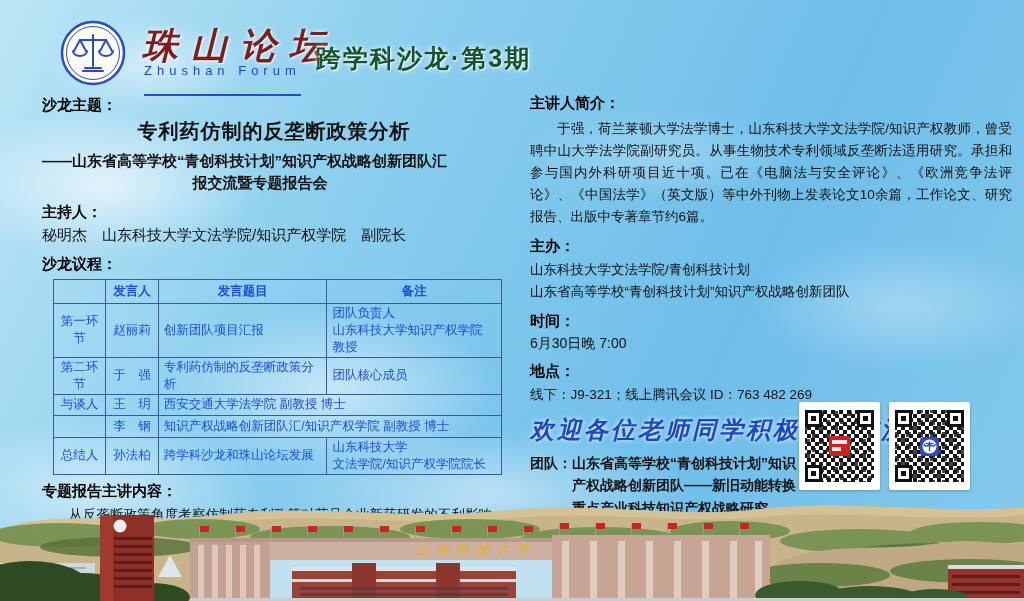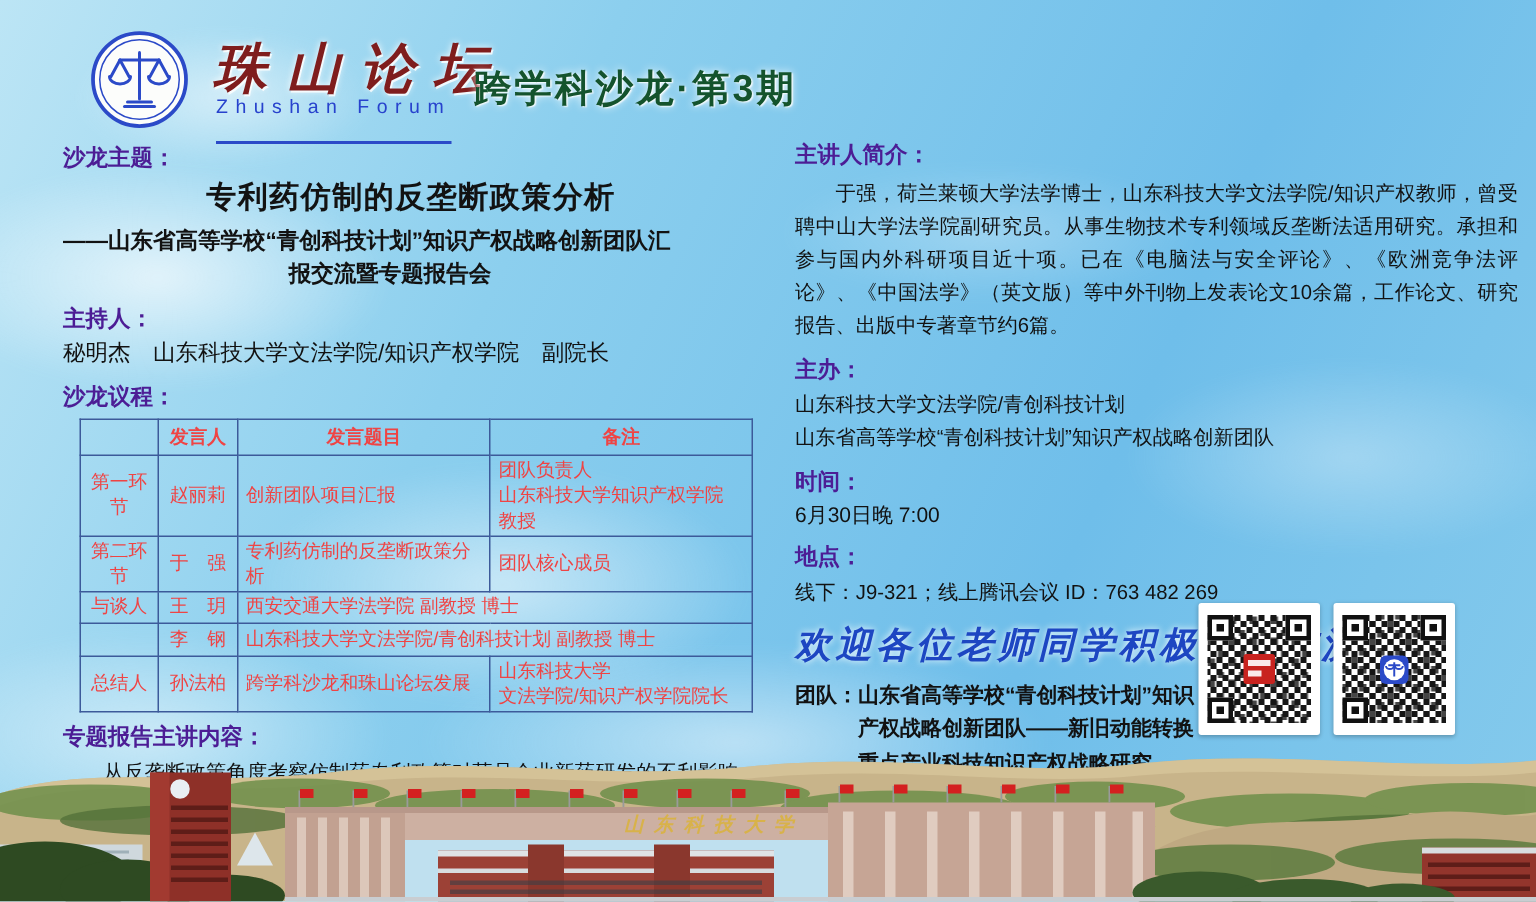--- a/index.html
+++ b/index.html
@@ -22,28 +22,28 @@
   .brand-en { position:absolute; left:144px; top:63px; font-size:13px; letter-spacing:5px;
     color:#2742cd; border-bottom:2px solid #2b4ac8; padding-bottom:16px; white-space:nowrap; }
   .series-title { position:absolute; left:316px; top:42px; font-size:25px; font-weight:700;
     color:#14532d; letter-spacing:2px; white-space:nowrap;
     text-shadow:0 0 6px rgba(255,255,255,.95), 1px 1px 1px rgba(255,255,255,.85); }
 
   
   .col-left  { position:absolute; left:42px;  top:96px; width:464px; }
   .col-right { position:absolute; left:530px; top:94px; width:482px; }
 
-  .label { font-size:15px; font-weight:bold; color:#4c1d95; }
+  .label { font-size:15px; font-weight:bold; color:#000000; }
   .topic-title { margin-top:3px; text-align:center; font-size:20px; font-weight:bold; letter-spacing:1px; }
   .topic-sub { margin-top:5px; font-size:15px; font-weight:bold; line-height:1.45; }
   .topic-sub .l2 { text-align:center; padding-right:28px; }
   .host-line { margin-top:4px; font-size:15px; }
 
   table.agenda { margin:5px 0 0 11px; width:449px; border-collapse:collapse;
-    font-size:12.5px; color:#ef4444; }
+    font-size:12.5px; color:#1d4ed8; }
   table.agenda td, table.agenda th { border:1px solid #3c5a9a; padding:1px 5px; vertical-align:middle; }
   table.agenda th { font-weight:bold; text-align:center; height:24px; }
   td.c { text-align:center; }
   tr.r1 td { height:39px; } tr.r2 td { height:24px; }
   tr.r3 td { height:21px; } tr.r4 td { height:22px; } tr.r5 td { height:33px; }
 
   .report-label { margin-top:7px; }
   .report-text { margin-top:4px; font-size:13.5px; line-height:1.5; text-indent:2em; text-align:justify; }
 
   .intro-text { margin-top:5px; font-size:13.5px; line-height:1.63; text-indent:2em; text-align:justify; }
@@ -136,21 +136,21 @@
       <td>团队核心成员</td>
     </tr>
     <tr class="r3">
       <td class="c">与谈人</td>
       <td class="c">王　玥</td>
       <td colspan="2">西安交通大学法学院 副教授 博士</td>
     </tr>
     <tr class="r4">
       <td class="c"></td>
       <td class="c">李　钢</td>
-      <td colspan="2">山东科技大学文法学院/青创科技计划 副教授 博士</td>
+      <td colspan="2">知识产权战略创新团队汇/知识产权学院 副教授 博士</td>
     </tr>
     <tr class="r5">
       <td class="c">总结人</td>
       <td class="c">孙法柏</td>
       <td>跨学科沙龙和珠山论坛发展</td>
       <td>
         <div>山东科技大学</div>
         <div>文法学院/知识产权学院院长</div>
       </td>
     </tr>

